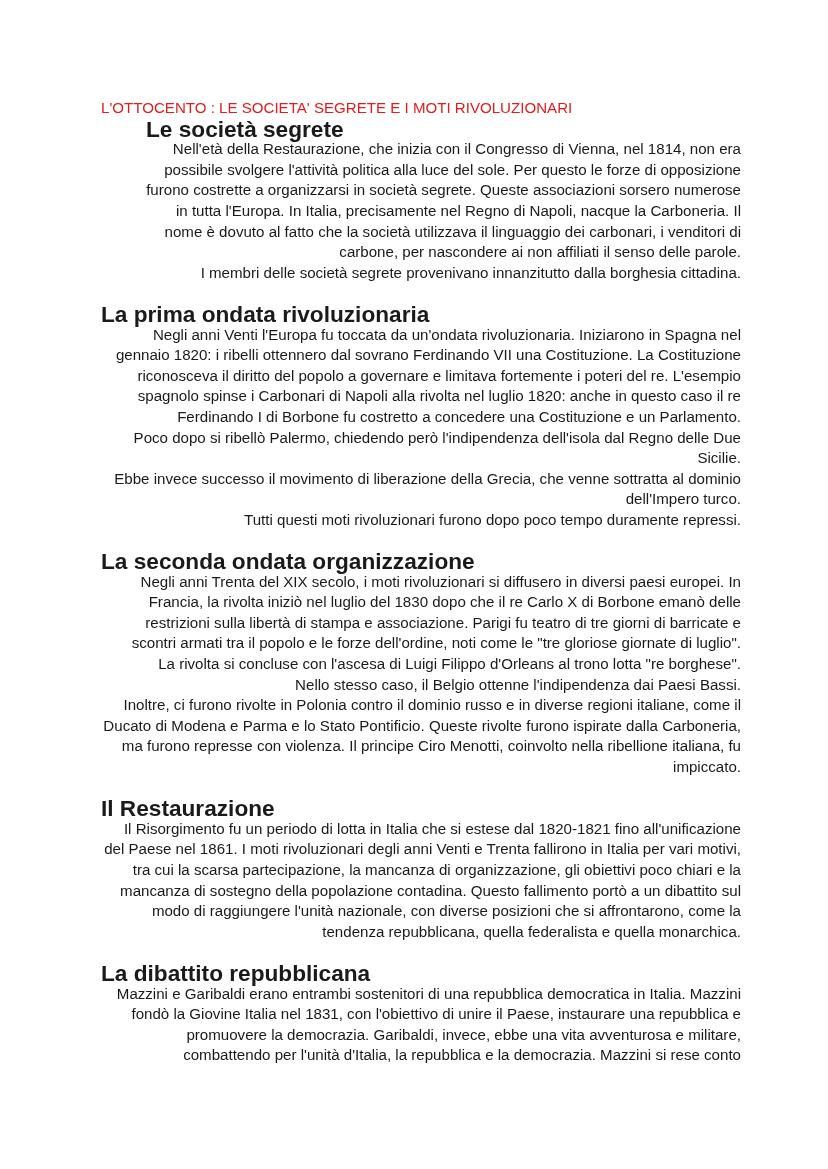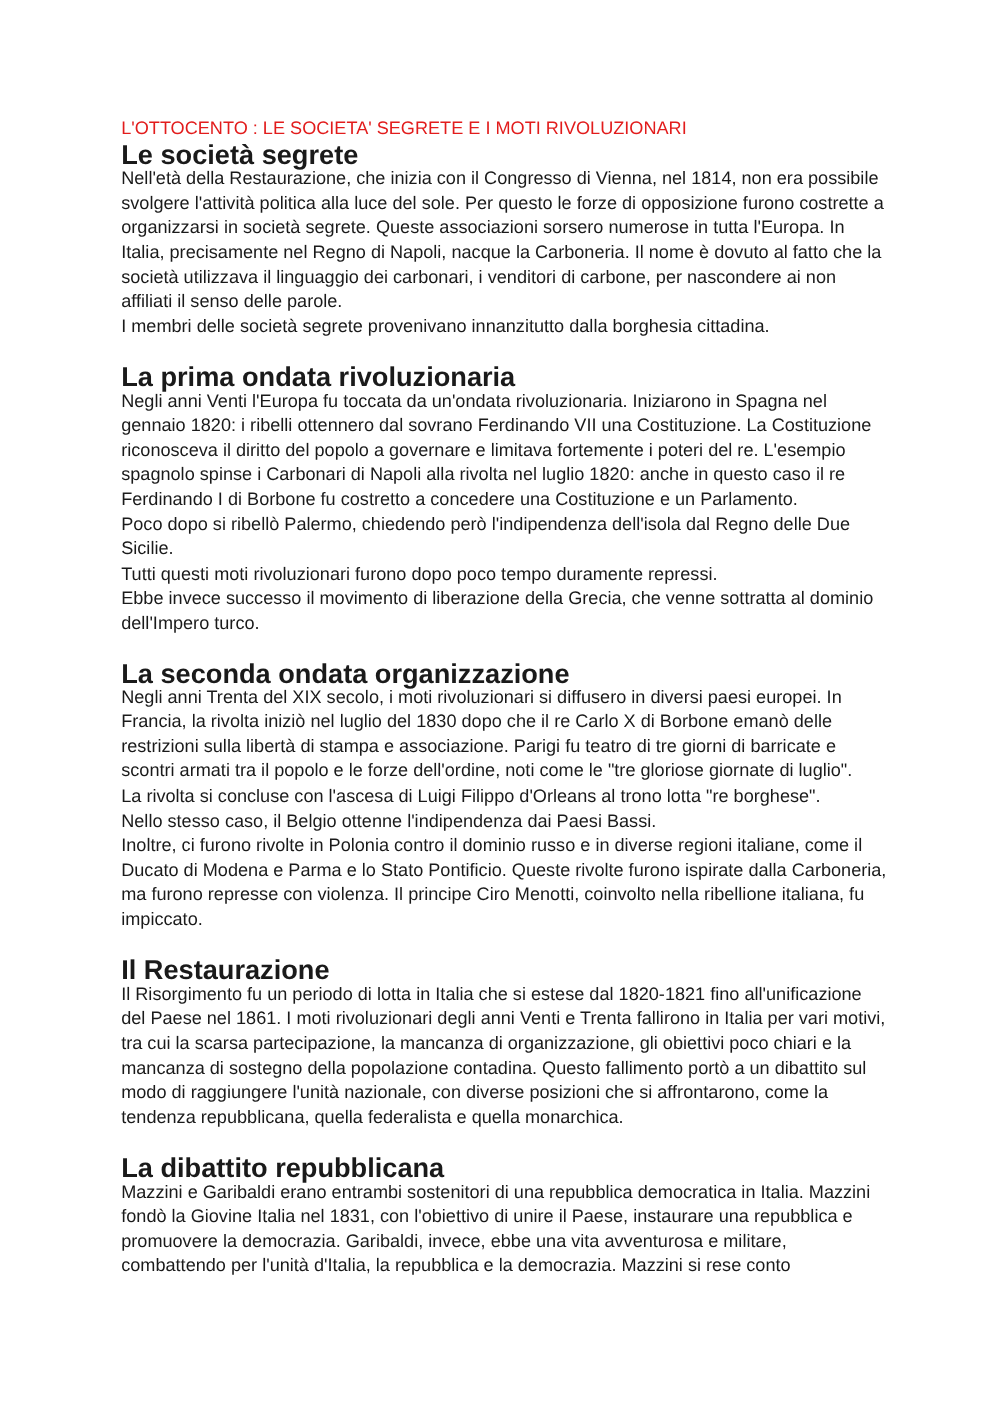--- a/index.html
+++ b/index.html
@@ -18,41 +18,41 @@
     color: #e21c1c;
     font-weight: normal;
     font-size: 15.1px;
     margin: 0;
   }
   .section { margin: 0 0 20.6px 0; }
   .section-heading {
     font-weight: bold;
     margin: 0;
   }
-  .para { margin: 0; }
-  .first-section { margin-top: 0; }
+  .para { margin: 0; text-align: right; }
+  .first-section { margin-top: 0; margin-left: 45px; }
 </style>
 </head>
 <body>
 
 <div class="page">
   <h1 class="doc-title" style="color: rgb(226, 28, 28);">L'OTTOCENTO : LE SOCIETA' SEGRETE E I MOTI RIVOLUZIONARI</h1>
 
   <div class="section first-section">
     <h2 class="section-heading">Le società segrete</h2>
     <p class="para">Nell'età della Restaurazione, che inizia con il Congresso di Vienna, nel 1814, non era possibile svolgere l'attività politica alla luce del sole. Per questo le forze di opposizione furono costrette a organizzarsi in società segrete. Queste associazioni sorsero numerose in tutta l'Europa. In Italia, precisamente nel Regno di Napoli, nacque la Carboneria. Il nome è dovuto al fatto che la società utilizzava il linguaggio dei carbonari, i venditori di carbone, per nascondere ai non affiliati il senso delle parole.</p>
     <p class="para">I membri delle società segrete provenivano innanzitutto dalla borghesia cittadina.</p>
   </div>
 
   <div class="section">
     <h2 class="section-heading">La prima ondata rivoluzionaria</h2>
     <p class="para">Negli anni Venti l'Europa fu toccata da un'ondata rivoluzionaria. Iniziarono in Spagna nel gennaio 1820: i ribelli ottennero dal sovrano Ferdinando VII una Costituzione. La Costituzione riconosceva il diritto del popolo a governare e limitava fortemente i poteri del re. L'esempio spagnolo spinse i Carbonari di Napoli alla rivolta nel luglio 1820: anche in questo caso il re Ferdinando I di Borbone fu costretto a concedere una Costituzione e un Parlamento.</p>
     <p class="para">Poco dopo si ribellò Palermo, chiedendo però l'indipendenza dell'isola dal Regno delle Due Sicilie.</p>
+    <p class="para">Ebbe invece successo il movimento di liberazione della Grecia, che venne sottratta al dominio dell'Impero turco.</p>
     <p class="para">Tutti questi moti rivoluzionari furono dopo poco tempo duramente repressi.</p>
-    <p class="para">Ebbe invece successo il movimento di liberazione della Grecia, che venne sottratta al dominio dell'Impero turco.</p>
   </div>
 
   <div class="section">
     <h2 class="section-heading">La seconda ondata organizzazione</h2>
     <p class="para">Negli anni Trenta del XIX secolo, i moti rivoluzionari si diffusero in diversi paesi europei. In Francia, la rivolta iniziò nel luglio del 1830 dopo che il re Carlo X di Borbone emanò delle restrizioni sulla libertà di stampa e associazione. Parigi fu teatro di tre giorni di barricate e scontri armati tra il popolo e le forze dell'ordine, noti come le "tre gloriose giornate di luglio".</p>
     <p class="para">La rivolta si concluse con l'ascesa di Luigi Filippo d'Orleans al trono lotta "re borghese".</p>
     <p class="para">Nello stesso caso, il Belgio ottenne l'indipendenza dai Paesi Bassi.</p>
     <p class="para">Inoltre, ci furono rivolte in Polonia contro il dominio russo e in diverse regioni italiane, come il Ducato di Modena e Parma e lo Stato Pontificio. Queste rivolte furono ispirate dalla Carboneria, ma furono represse con violenza. Il principe Ciro Menotti, coinvolto nella ribellione italiana, fu impiccato.</p>
   </div>
 

